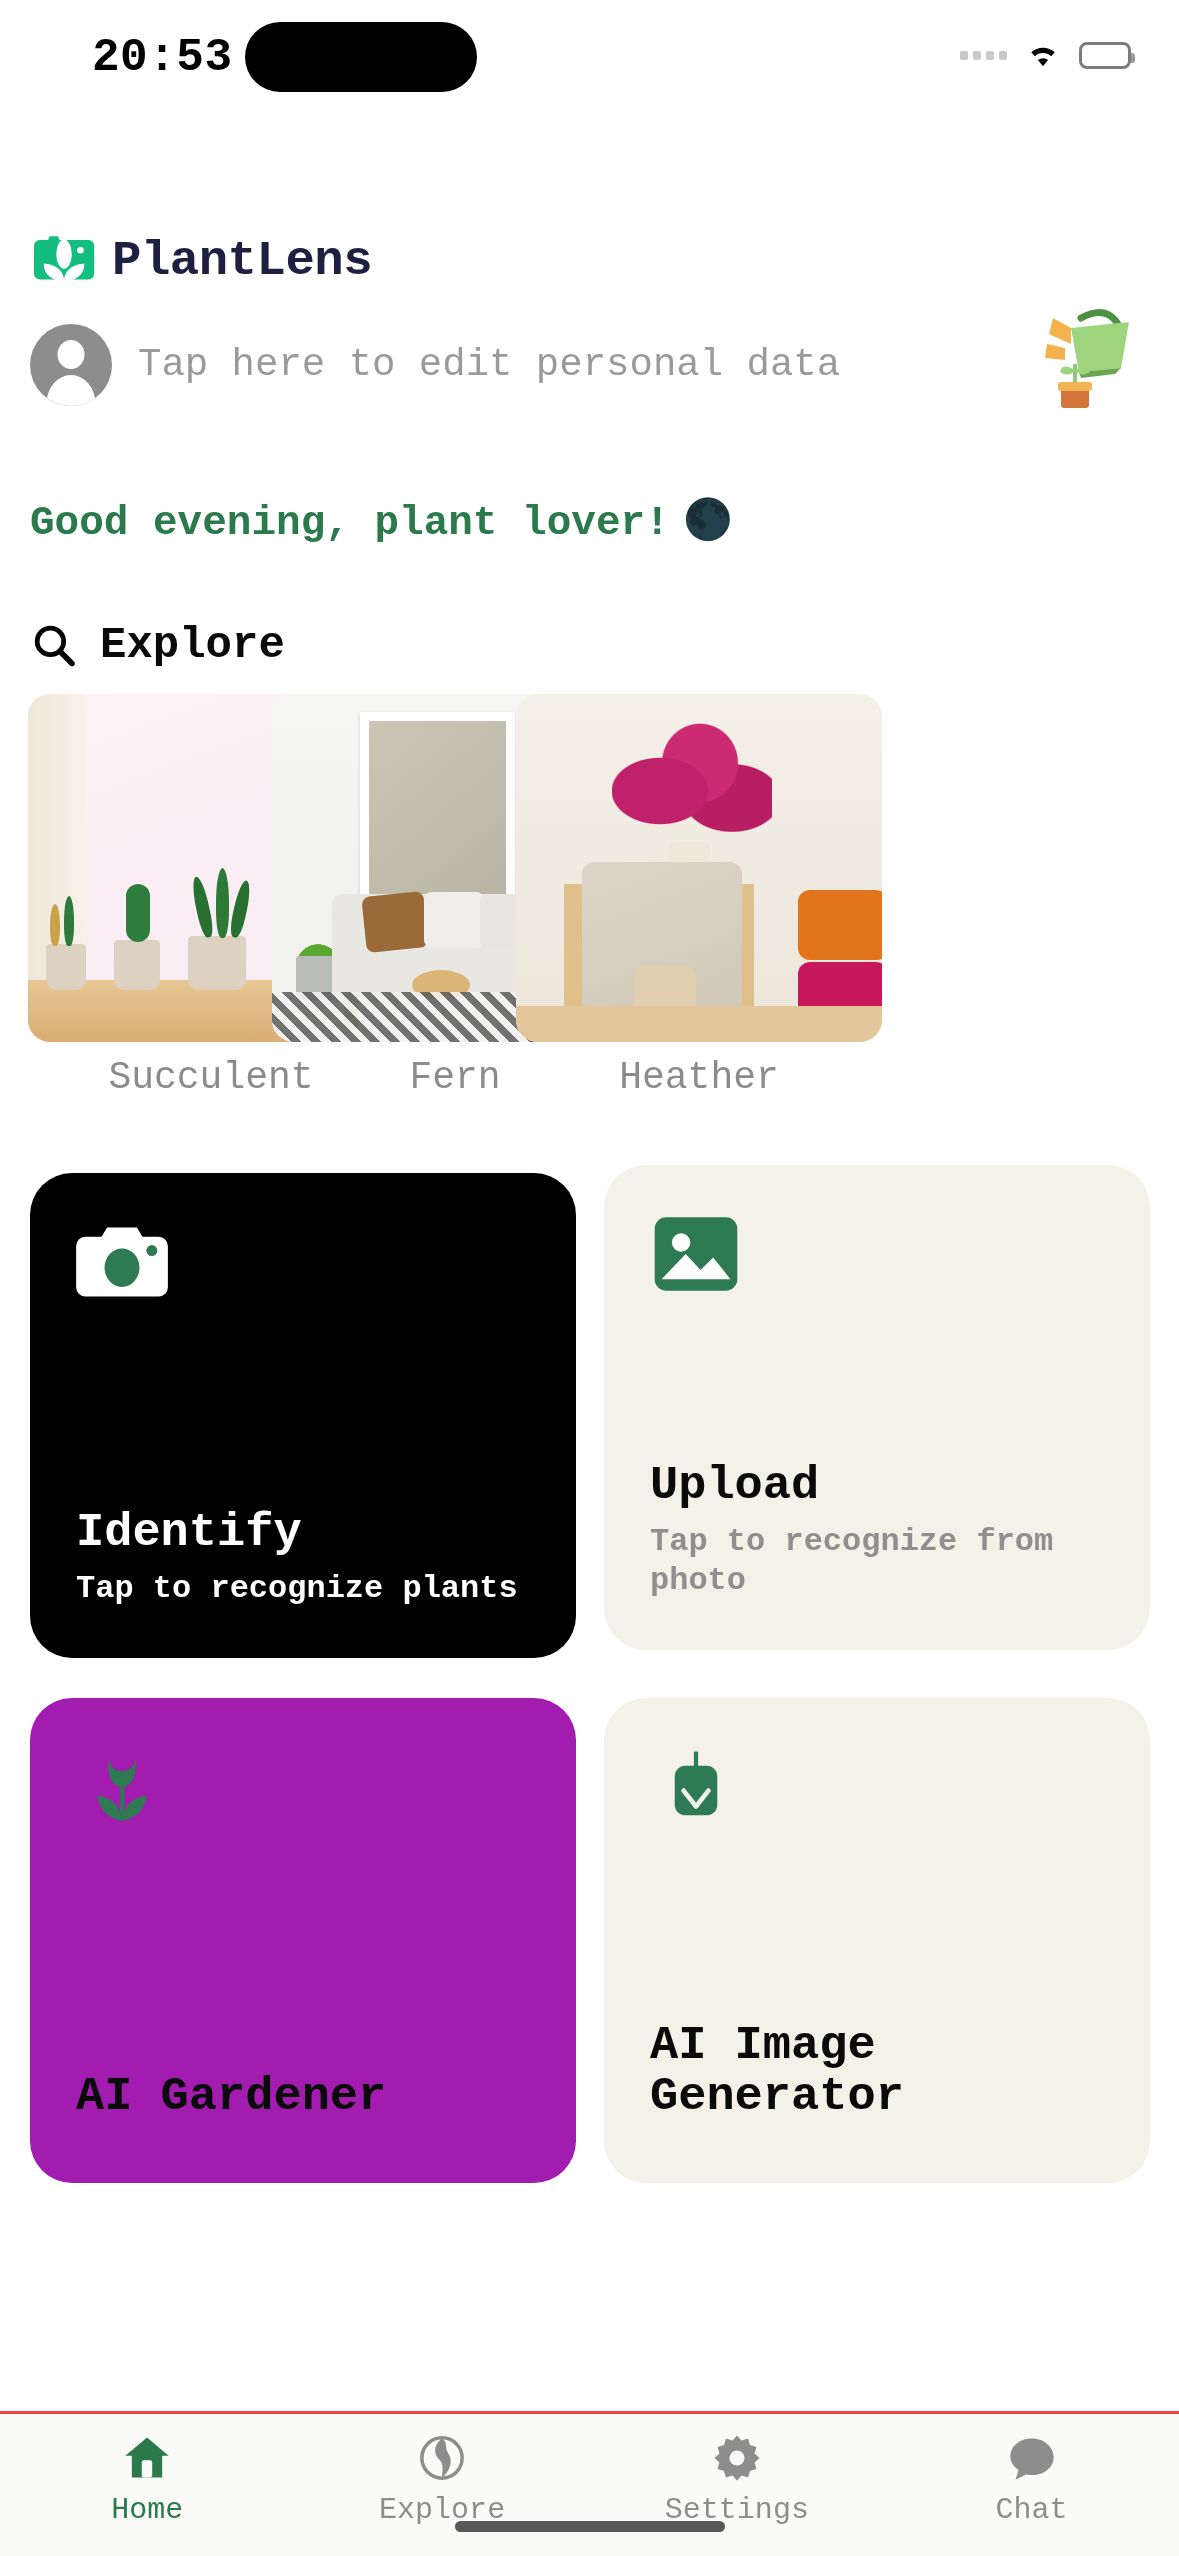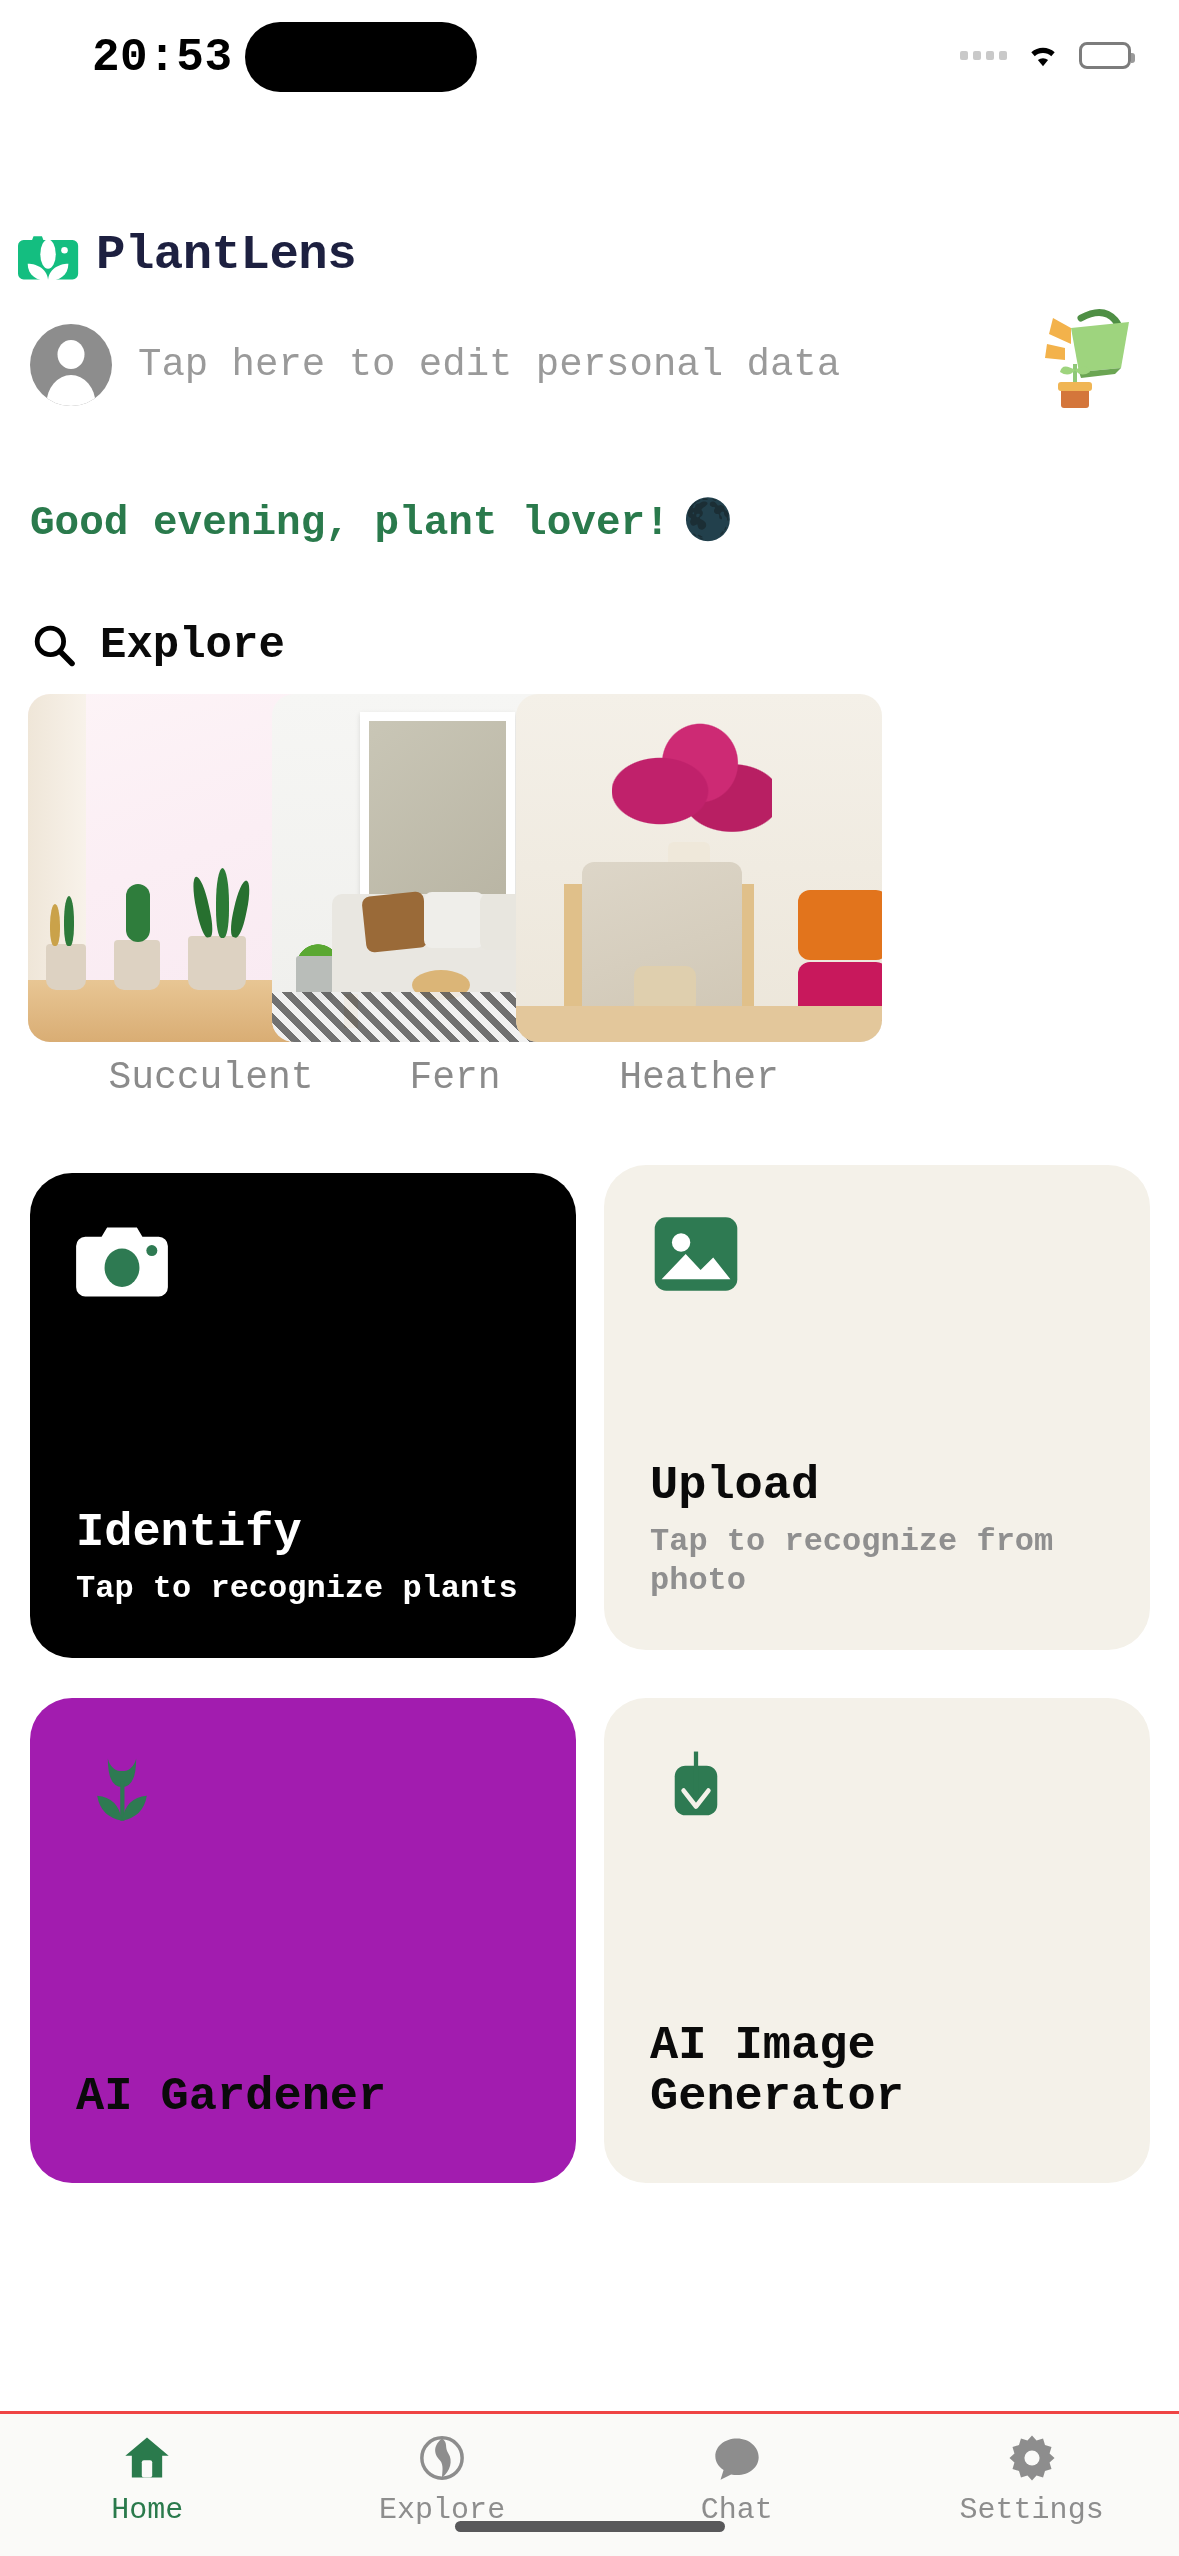--- a/index.html
+++ b/index.html
@@ -29,21 +29,21 @@
     width:52px; height:27px; border:3px solid #7c7c7c; border-radius:8px;
     padding:3px; position:relative;
   }
   .batt-fill { width:100%; height:100%; background:#000; border-radius:3px; }
   .batt:after {
     content:""; position:absolute; right:-7px; top:8px; width:4px; height:10px;
     background:#9a9a9a; border-radius:0 3px 3px 0;
   }
 
   
-  .brand { position:absolute; left:18px; top:227px; display:flex; align-items:flex-start; gap:16px; }
+  .brand { position:absolute; left:34px; top:227px; display:flex; align-items:flex-end; gap:16px; }
   .brand-mark { width:62px; height:62px; }
   .brand-name { font-size:49px; font-weight:bold; color:#1d2040; letter-spacing:-0.5px; }
 
   
   .profile { position:absolute; left:30px; top:324px; display:flex; align-items:center; gap:26px; }
   .avatar {
     width:82px; height:82px; border-radius:50%; background:#8d8d8d;
     position:relative; overflow:hidden; flex:none;
   }
   .avatar .head {
@@ -349,29 +349,29 @@
     <div class="tab">
       <svg class="tico" viewBox="0 0 24 24">
         <circle cx="12" cy="12" r="9.3" fill="none" stroke="#8d8d8d" stroke-width="1.6"></circle>
         <path d="M12 3 C7 7 9 11 11 13 C13 15 12 19 12 21 C16 18 17 13 15 10 C13 7 15 5 12 3 Z" fill="#8d8d8d"></path>
       </svg>
       <span class="tlabel">Explore</span>
     </div>
 
     <div class="tab">
       <svg class="tico" viewBox="0 0 24 24">
-        <path d="M12 3 C6.2 3 2 6.7 2 11.2 c0 2.6 1.5 4.9 3.8 6.3 L4.4 22 l4.9-2.4 c.87.16 1.78.25 2.7.25 C17.8 19.85 22 16.1 22 11.6 S17.8 3 12 3 Z" fill="#8d8d8d"></path>
-      </svg>
-      <span class="tlabel">Chat</span>
+        <path d="M12 1.6 l2.1 2.3 3-.9 .9 3 3 .9 -.9 3 2.3 2.1 -2.3 2.1 .9 3 -3 .9 -.9 3 -3-.9 -2.1 2.3 -2.1-2.3 -3 .9 -.9-3 -3-.9 .9-3 -2.3-2.1 2.3-2.1 -.9-3 3-.9 .9-3 3 .9 Z" fill="#8d8d8d"></path>
+        <circle cx="12" cy="12" r="3.5" fill="#fafaf8"></circle>
+      </svg>
+      <span class="tlabel">Settings</span>
     </div>
 
     <div class="tab">
       <svg class="tico" viewBox="0 0 24 24">
-        <path d="M12 1.6 l2.1 2.3 3-.9 .9 3 3 .9 -.9 3 2.3 2.1 -2.3 2.1 .9 3 -3 .9 -.9 3 -3-.9 -2.1 2.3 -2.1-2.3 -3 .9 -.9-3 -3-.9 .9-3 -2.3-2.1 2.3-2.1 -.9-3 3-.9 .9-3 3 .9 Z" fill="#8d8d8d"></path>
-        <circle cx="12" cy="12" r="3.5" fill="#fafaf8"></circle>
-      </svg>
-      <span class="tlabel">Settings</span>
+        <path d="M12 3 C6.2 3 2 6.7 2 11.2 c0 2.6 1.5 4.9 3.8 6.3 L4.4 22 l4.9-2.4 c.87.16 1.78.25 2.7.25 C17.8 19.85 22 16.1 22 11.6 S17.8 3 12 3 Z" fill="#8d8d8d"></path>
+      </svg>
+      <span class="tlabel">Chat</span>
     </div>
 
     <div class="homebar"></div>
   </div>
 
 </div>
 
 </body></html>

